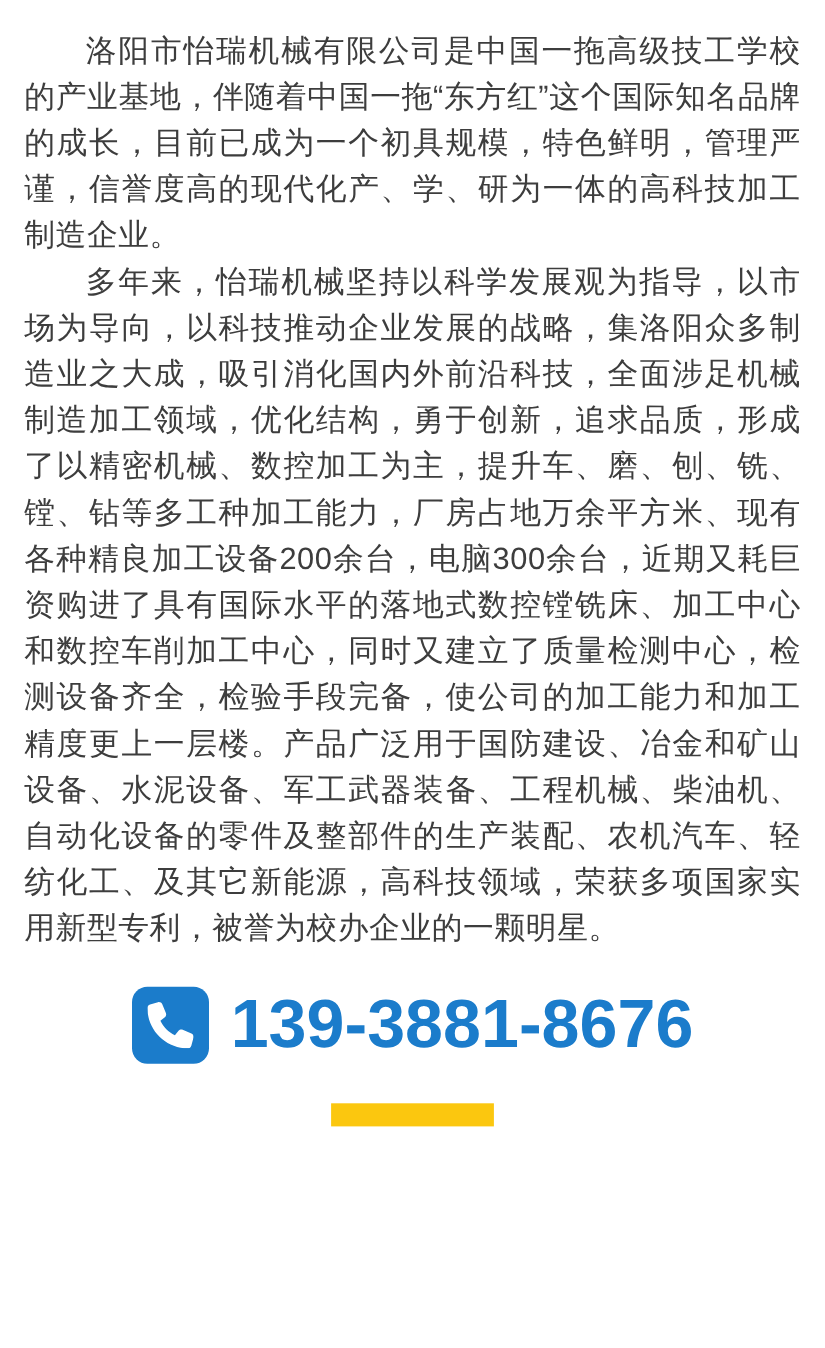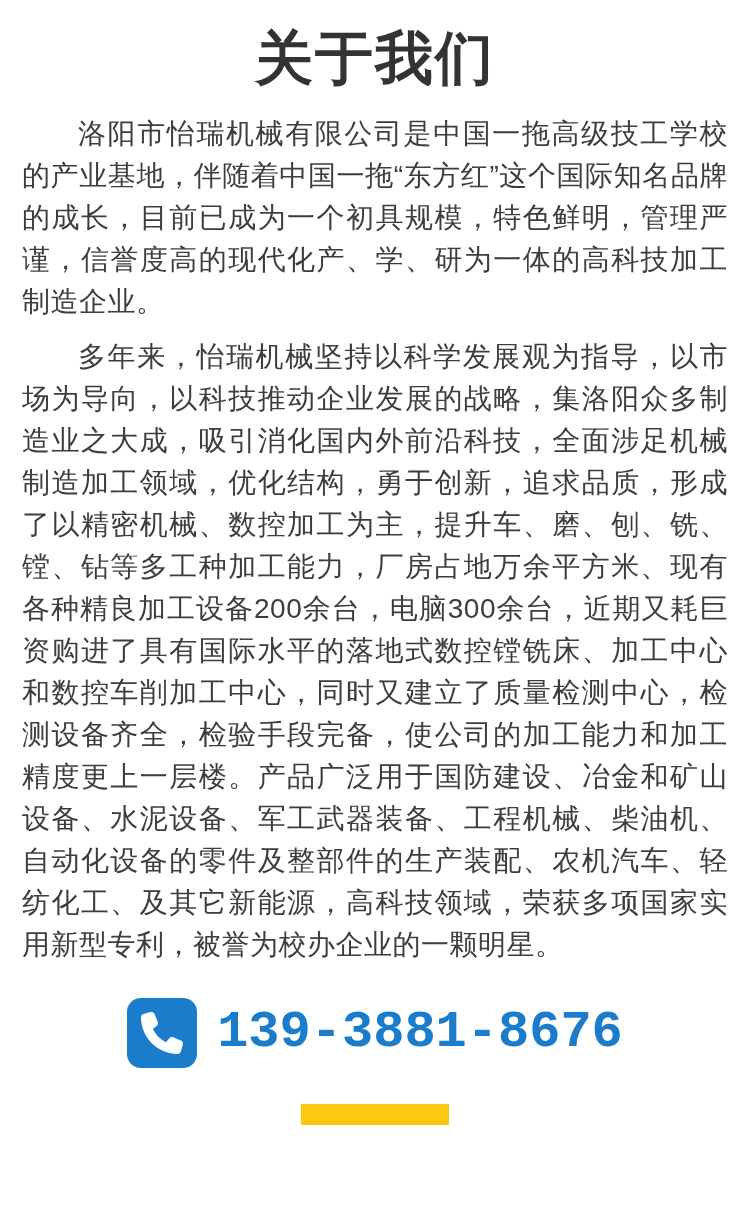--- a/index.html
+++ b/index.html
@@ -57,40 +57,40 @@
   .about{margin:25px 22px 0;}
   .about p{
     margin:0;
     font-size:28px;
     line-height:42px;
     color:var(--body-text);
     text-align:justify;
     text-indent:2em;
     letter-spacing:0.5px;
   }
-  .about p + p{margin-top:13px;}
+  .about p + p{}
 
   
   .phone-row{
     display:flex;align-items:center;justify-content:center;
     gap:20px;
     margin-top:32px;
     height:70px;
   }
   .phone-badge{
     width:70px;height:70px;
     background:var(--phone-blue);
     border-radius:14px;
     display:flex;align-items:center;justify-content:center;
     flex:0 0 auto;
   }
   .phone-badge svg{display:block;}
   .phone-number{
-    font-family:Liberation Mono, monospace;
-    font-size:52px;
+    font-family:Liberation Sans, sans-serif;
+    font-size:62px;
     line-height:70px;
     font-weight:700;
     color:var(--phone-blue);
     letter-spacing:0px;
     white-space:nowrap;
   }
 
   
   .divider{position:relative;margin:36px 60px 0;height:21px;}
   .divider-chip{
@@ -98,21 +98,20 @@
     width:148px;height:21px;
     background:var(--accent-yellow);
   }
 </style>
 </head>
 <body>
 
 <div class="page">
 
 
-  <h1 class="page-title">关于我们</h1>
 
   <section class="about">
     <p>洛阳市怡瑞机械有限公司是中国一拖高级技工学校的产业基地，伴随着中国一拖“东方红”这个国际知名品牌的成长，目前已成为一个初具规模，特色鲜明，管理严谨，信誉度高的现代化产、学、研为一体的高科技加工制造企业。</p>
     <p>多年来，怡瑞机械坚持以科学发展观为指导，以市场为导向，以科技推动企业发展的战略，集洛阳众多制造业之大成，吸引消化国内外前沿科技，全面涉足机械制造加工领域，优化结构，勇于创新，追求品质，形成了以精密机械、数控加工为主，提升车、磨、刨、铣、镗、钻等多工种加工能力，厂房占地万余平方米、现有各种精良加工设备200余台，电脑300余台，近期又耗巨资购进了具有国际水平的落地式数控镗铣床、加工中心和数控车削加工中心，同时又建立了质量检测中心，检测设备齐全，检验手段完备，使公司的加工能力和加工精度更上一层楼。产品广泛用于国防建设、冶金和矿山设备、水泥设备、军工武器装备、工程机械、柴油机、自动化设备的零件及整部件的生产装配、农机汽车、轻纺化工、及其它新能源，高科技领域，荣获多项国家实用新型专利，被誉为校办企业的一颗明星。</p>
   </section>
 
   <div class="phone-row">
     <span class="phone-badge">
       <svg viewBox="0 0 512 512" width="42" height="42" aria-hidden="true">
         <path fill="#ffffff" d="M164.9 24.6c-7.7-18.6-28-28.5-47.4-23.2l-88 24C12.1 30.2 0 46 0 64C0 311.4 200.6 512 448 512c18 0 33.8-12.1 38.6-29.5l24-88c5.3-19.4-4.6-39.7-23.2-47.4l-96-40c-16.3-6.8-35.2-2.1-46.3 11.6L304.7 368C234.3 334.7 177.3 277.7 144 207.3L193.3 167c13.7-11.2 18.4-30 11.6-46.3l-40-96z"></path>

